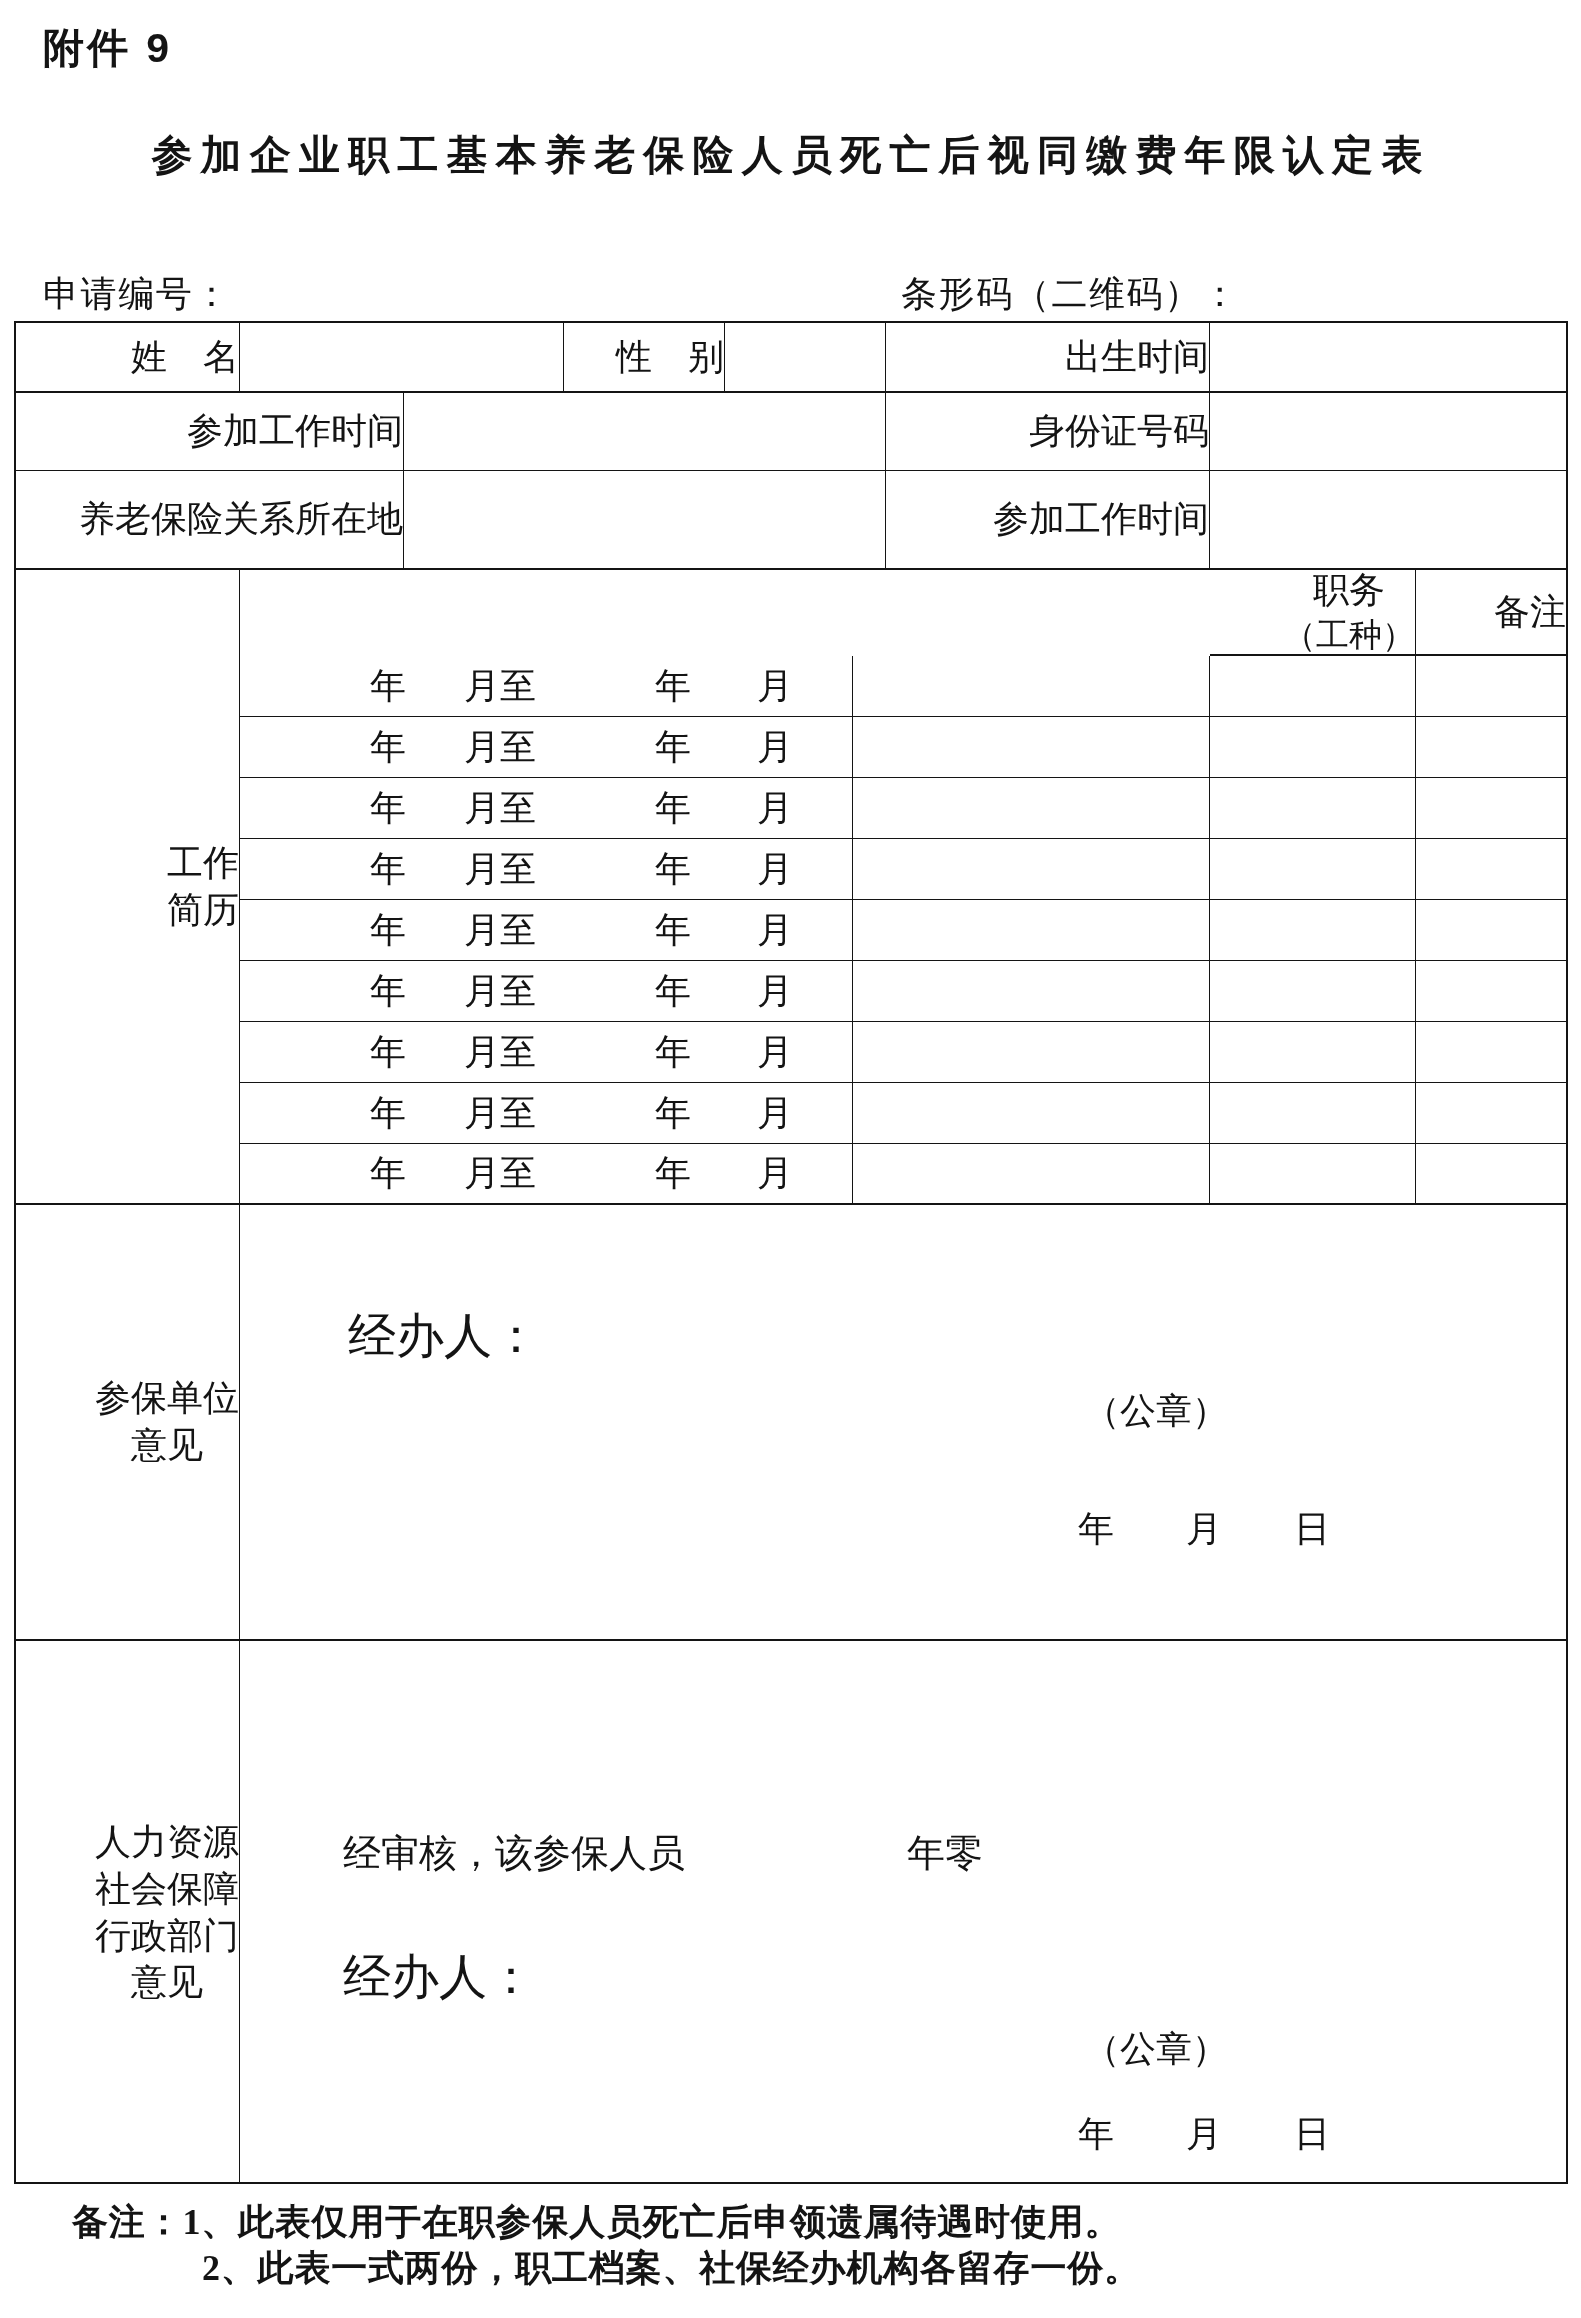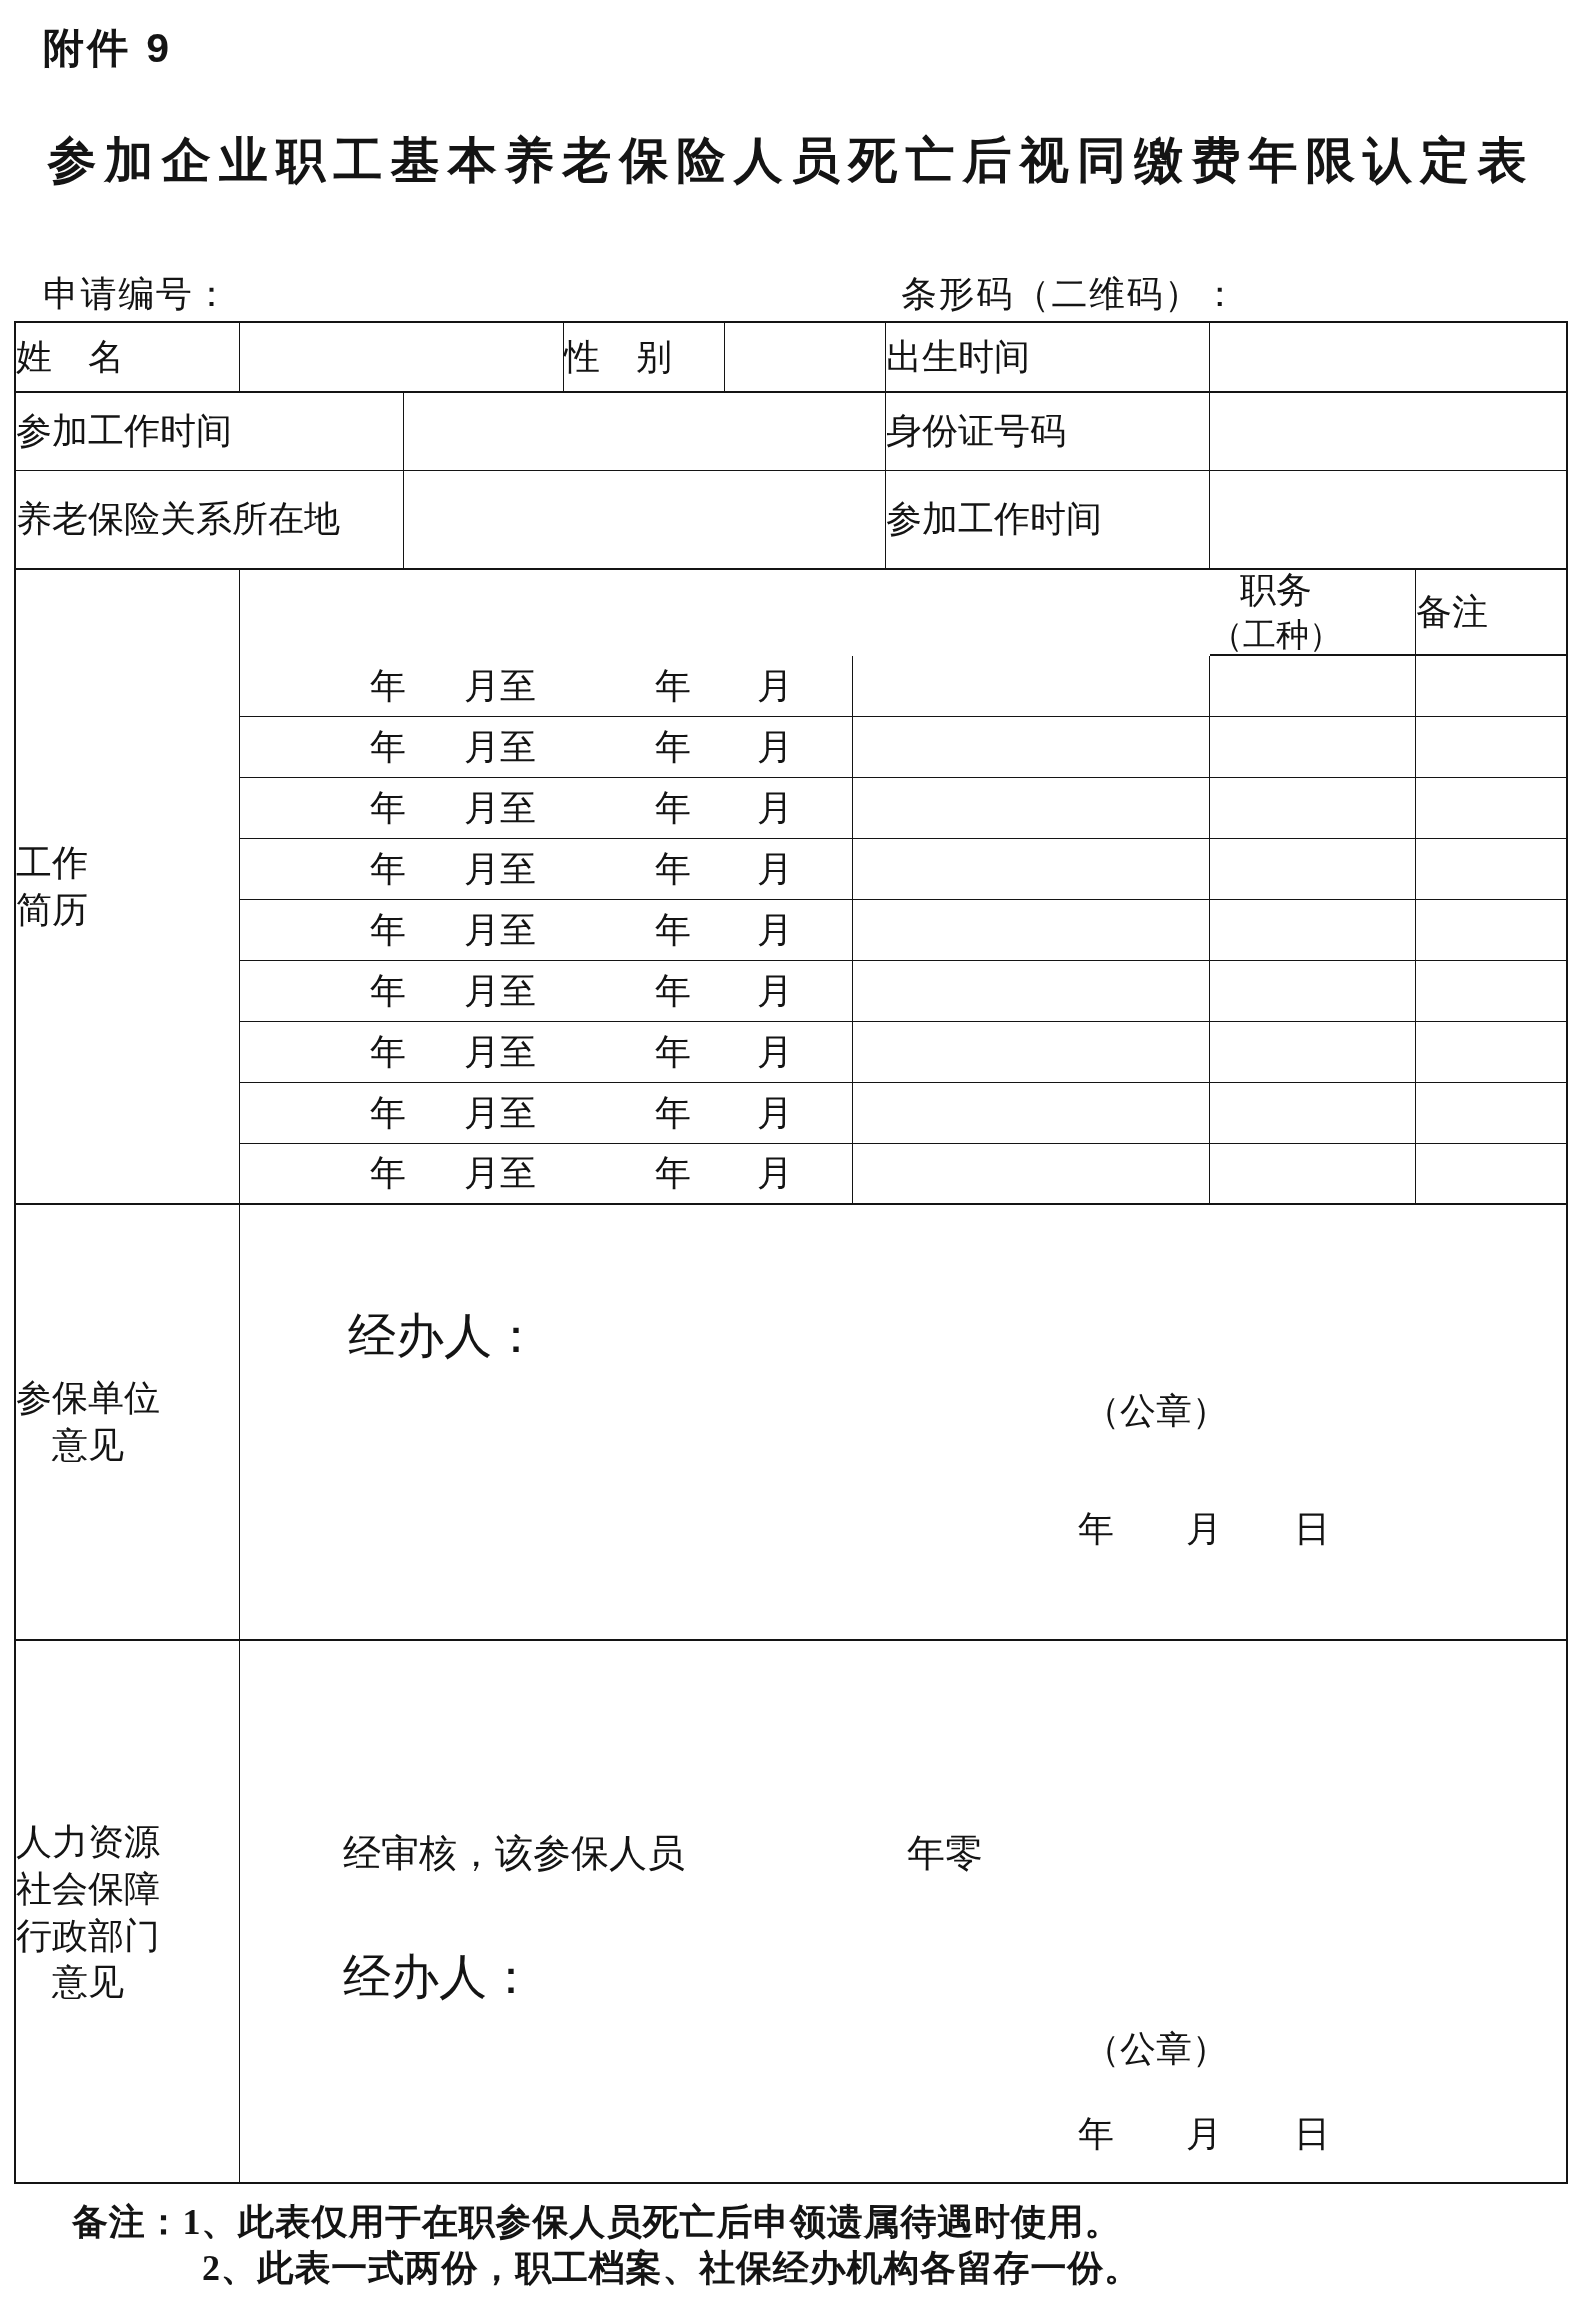--- a/index.html
+++ b/index.html
@@ -7,37 +7,37 @@
     width:1582px;height:2319px;position:relative;background:#ffffff;
     font-family:"Liberation Serif","DejaVu Serif",serif;color:#141414;
     -webkit-font-smoothing:antialiased;
   }
   .abs{position:absolute;}
   .attachment{
     left:43px;top:21.4px;font-size:41px;font-weight:700;
     font-family:"Liberation Sans","DejaVu Sans",sans-serif;letter-spacing:3.3px;
   }
   .title{
-    left:0;right:0;top:128px;text-align:center;font-size:49px;font-weight:700;
+    left:0;right:0;top:128px;text-align:center;font-size:41px;font-weight:700;
     font-family:"Liberation Sans","DejaVu Sans",sans-serif;letter-spacing:8.2px;white-space:nowrap;
   }
   .appno{left:43px;top:270px;font-size:36px;letter-spacing:1.6px;}
   .barcode{left:901px;top:270px;font-size:36px;letter-spacing:1.6px;}
 
   .form-table{
     left:14px;top:321px;width:1550px;height:1859px;
     border:2.5px solid #141414;
     display:grid;
     grid-template-columns:224px 164px 160px 161px 128px 33px 324px 206px 150px;
     grid-template-rows:70px 78px 99px 86px repeat(9,61px) 436px 543px;
     box-sizing:content-box;
   }
   .cell{
     border-right:1.6px solid #141414;border-bottom:1.6px solid #141414;
-    display:flex;align-items:center;justify-content:flex-start;
+    display:flex;align-items:center;justify-content:flex-end;
     font-size:36px;line-height:1.18;text-align:center;position:relative;
     box-sizing:border-box;overflow:visible;
   }
   .thick-b{border-bottom-width:2.5px;}
   .last-col{border-right:none;}
   .last-row{border-bottom:none;}
   .two-line{line-height:1.3;}
   .small-line{font-size:33px;}
   .daterow{justify-content:flex-start;padding-left:130px;}
   .daterow .sp1{display:inline-block;width:58px;}

